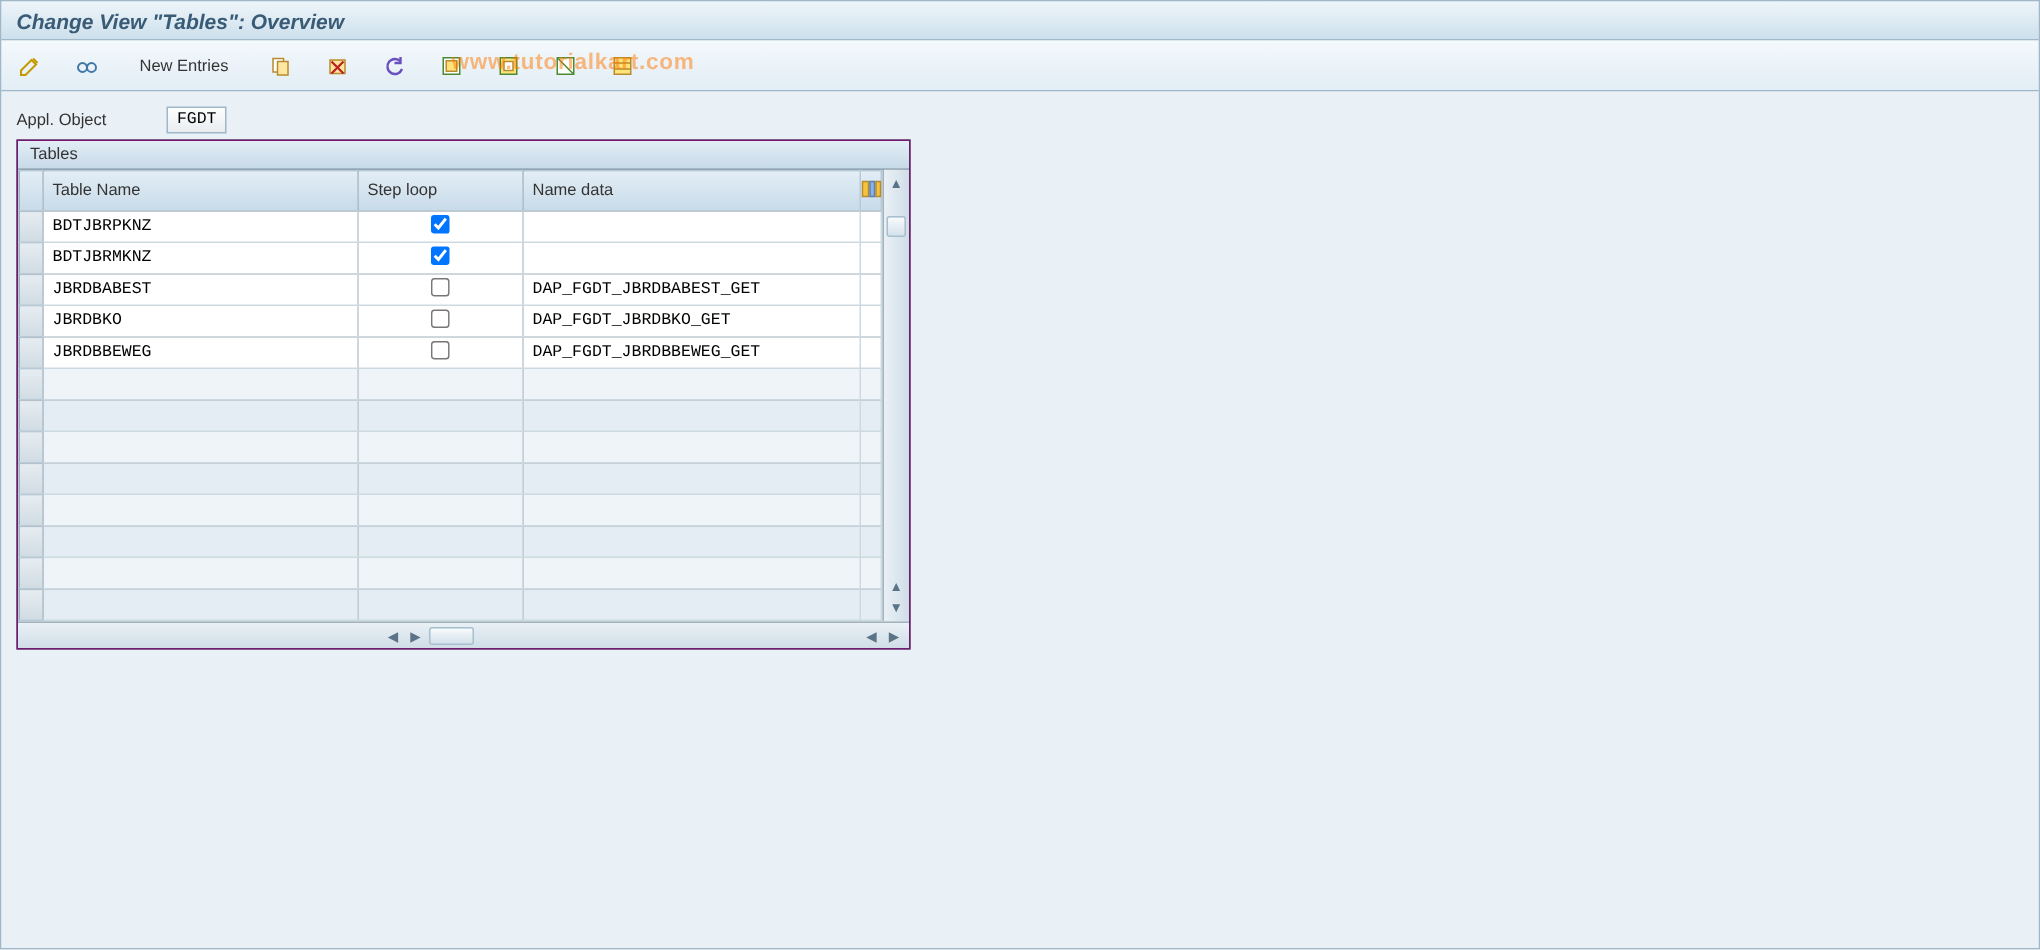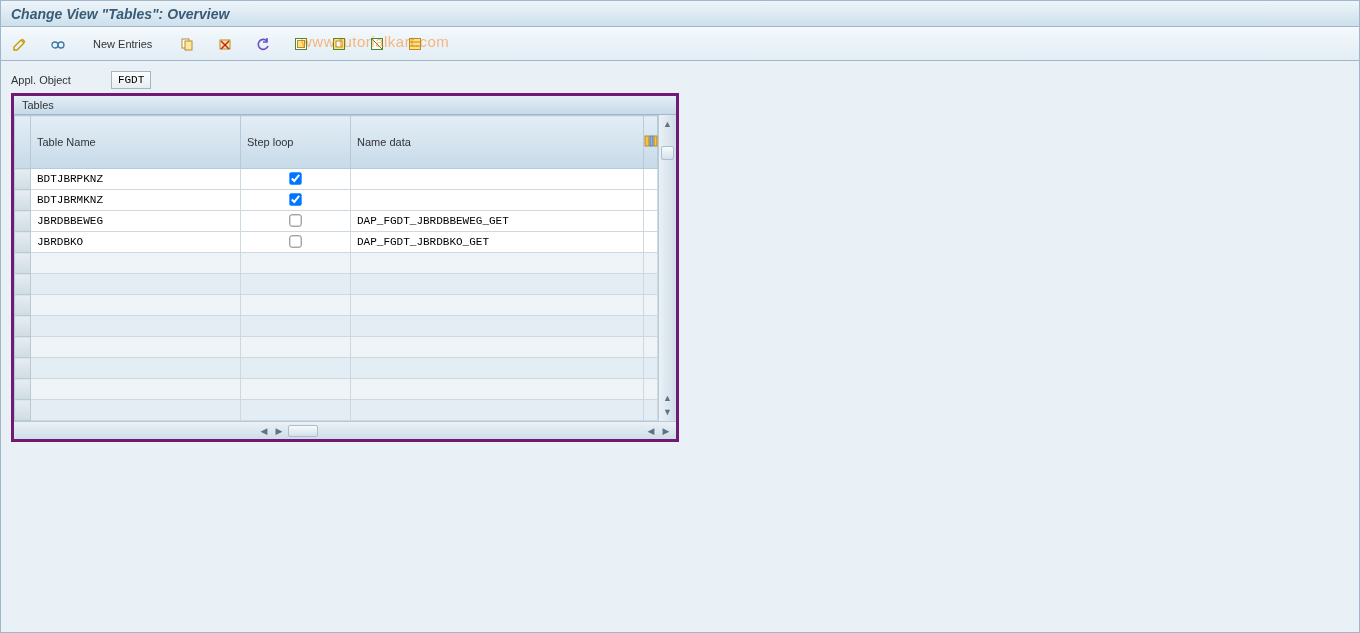--- a/index.html
+++ b/index.html
@@ -58,21 +58,21 @@
     font-size: 11px;
     color: #333;
     cursor: pointer;
     border-radius: 3px;
   }
   .watermark {
     position: absolute;
     left: 300px;
     top: 6px;
     font-size: 15px;
-    font-weight: normal;
+    font-weight: bold;
     color: rgba(255,120,0,0.5);
     pointer-events: none;
     letter-spacing: 0.5px;
   }
   
   .content {
     flex: 1;
     background: #e9f1f6;
     padding: 10px 10px 10px 10px;
     position: relative;
@@ -88,22 +88,22 @@
   .field-value {
     background: linear-gradient(#fdfdfd,#e9edf0);
     border: 1px solid #9fb7c8;
     padding: 2px 6px;
     font-family: "Courier New", monospace;
     font-size: 11px;
     min-width: 40px;
   }
   
   .grid-frame {
-    border: 3px solid #701a75;
-    width: 668px;
+    border: 1px solid #701a75;
+    width: 596px;
     background: #404040;
   }
   .grid-title {
     background: linear-gradient(#e3eef6,#c7dae8);
     border-bottom: 1px solid #9fb7c8;
     padding: 3px 8px;
     font-size: 11px;
     color: #333;
   }
   .grid-wrap {
@@ -137,21 +137,21 @@
   table.grid {
     border-collapse: collapse;
     width: 100%;
     table-layout: fixed;
   }
   table.grid th {
     background: linear-gradient(#e3eef6,#c7dae8);
     border: 1px solid #b8cad6;
     font-weight: normal;
     text-align: left;
-    padding: 20px 6px;
+    padding: 7px 6px;
     font-size: 11px;
     color: #333;
     height: 20px;
   }
   table.grid th.rowsel-h {
     width: 16px; padding:0;
     background: linear-gradient(#e3eef6,#c7dae8);
   }
   table.grid th.cfg {
     width: 22px; text-align:center; padding:2px 0;
@@ -359,36 +359,47 @@
                   </td>
                   <td class="cell-chk"><input type="checkbox" checked="" style=""></td>
                   <td>
                     <div class="cell-text"></div>
                   </td>
                   <td></td>
                 </tr>
                 <tr>
                   <td class="rowsel"></td>
                   <td>
+                    <div class="cell-text">JBRDBABEST</div>
+                  </td>
+                  <td class="cell-chk"><input type="checkbox" style=""></td>
+                  <td>
+                    <div class="cell-text">DAP_FGDT_JBRDBABEST_GET</div>
+                  </td>
+                  <td></td>
+                </tr>
+                <tr>
+                  <td class="rowsel"></td>
+                  <td>
+                    <div class="cell-text">JBRDBKO</div>
+                  </td>
+                  <td class="cell-chk"><input type="checkbox" style=""></td>
+                  <td>
+                    <div class="cell-text">DAP_FGDT_JBRDBKO_GET</div>
+                  </td>
+                  <td></td>
+                </tr>
+                <tr>
+                  <td class="rowsel"></td>
+                  <td>
                     <div class="cell-text">JBRDBBEWEG</div>
                   </td>
                   <td class="cell-chk"><input type="checkbox" style=""></td>
                   <td>
                     <div class="cell-text">DAP_FGDT_JBRDBBEWEG_GET</div>
-                  </td>
-                  <td></td>
-                </tr>
-                <tr>
-                  <td class="rowsel"></td>
-                  <td>
-                    <div class="cell-text">JBRDBKO</div>
-                  </td>
-                  <td class="cell-chk"><input type="checkbox" style=""></td>
-                  <td>
-                    <div class="cell-text">DAP_FGDT_JBRDBKO_GET</div>
                   </td>
                   <td></td>
                 </tr>
                 <tr class="empty">
                   <td class="rowsel"></td>
                   <td style="background: rgb(238, 244, 248);"></td>
                   <td style="background: rgb(238, 244, 248);"></td>
                   <td style="background: rgb(238, 244, 248);"></td>
                   <td style="background: rgb(238, 244, 248);"></td>
                 </tr>

